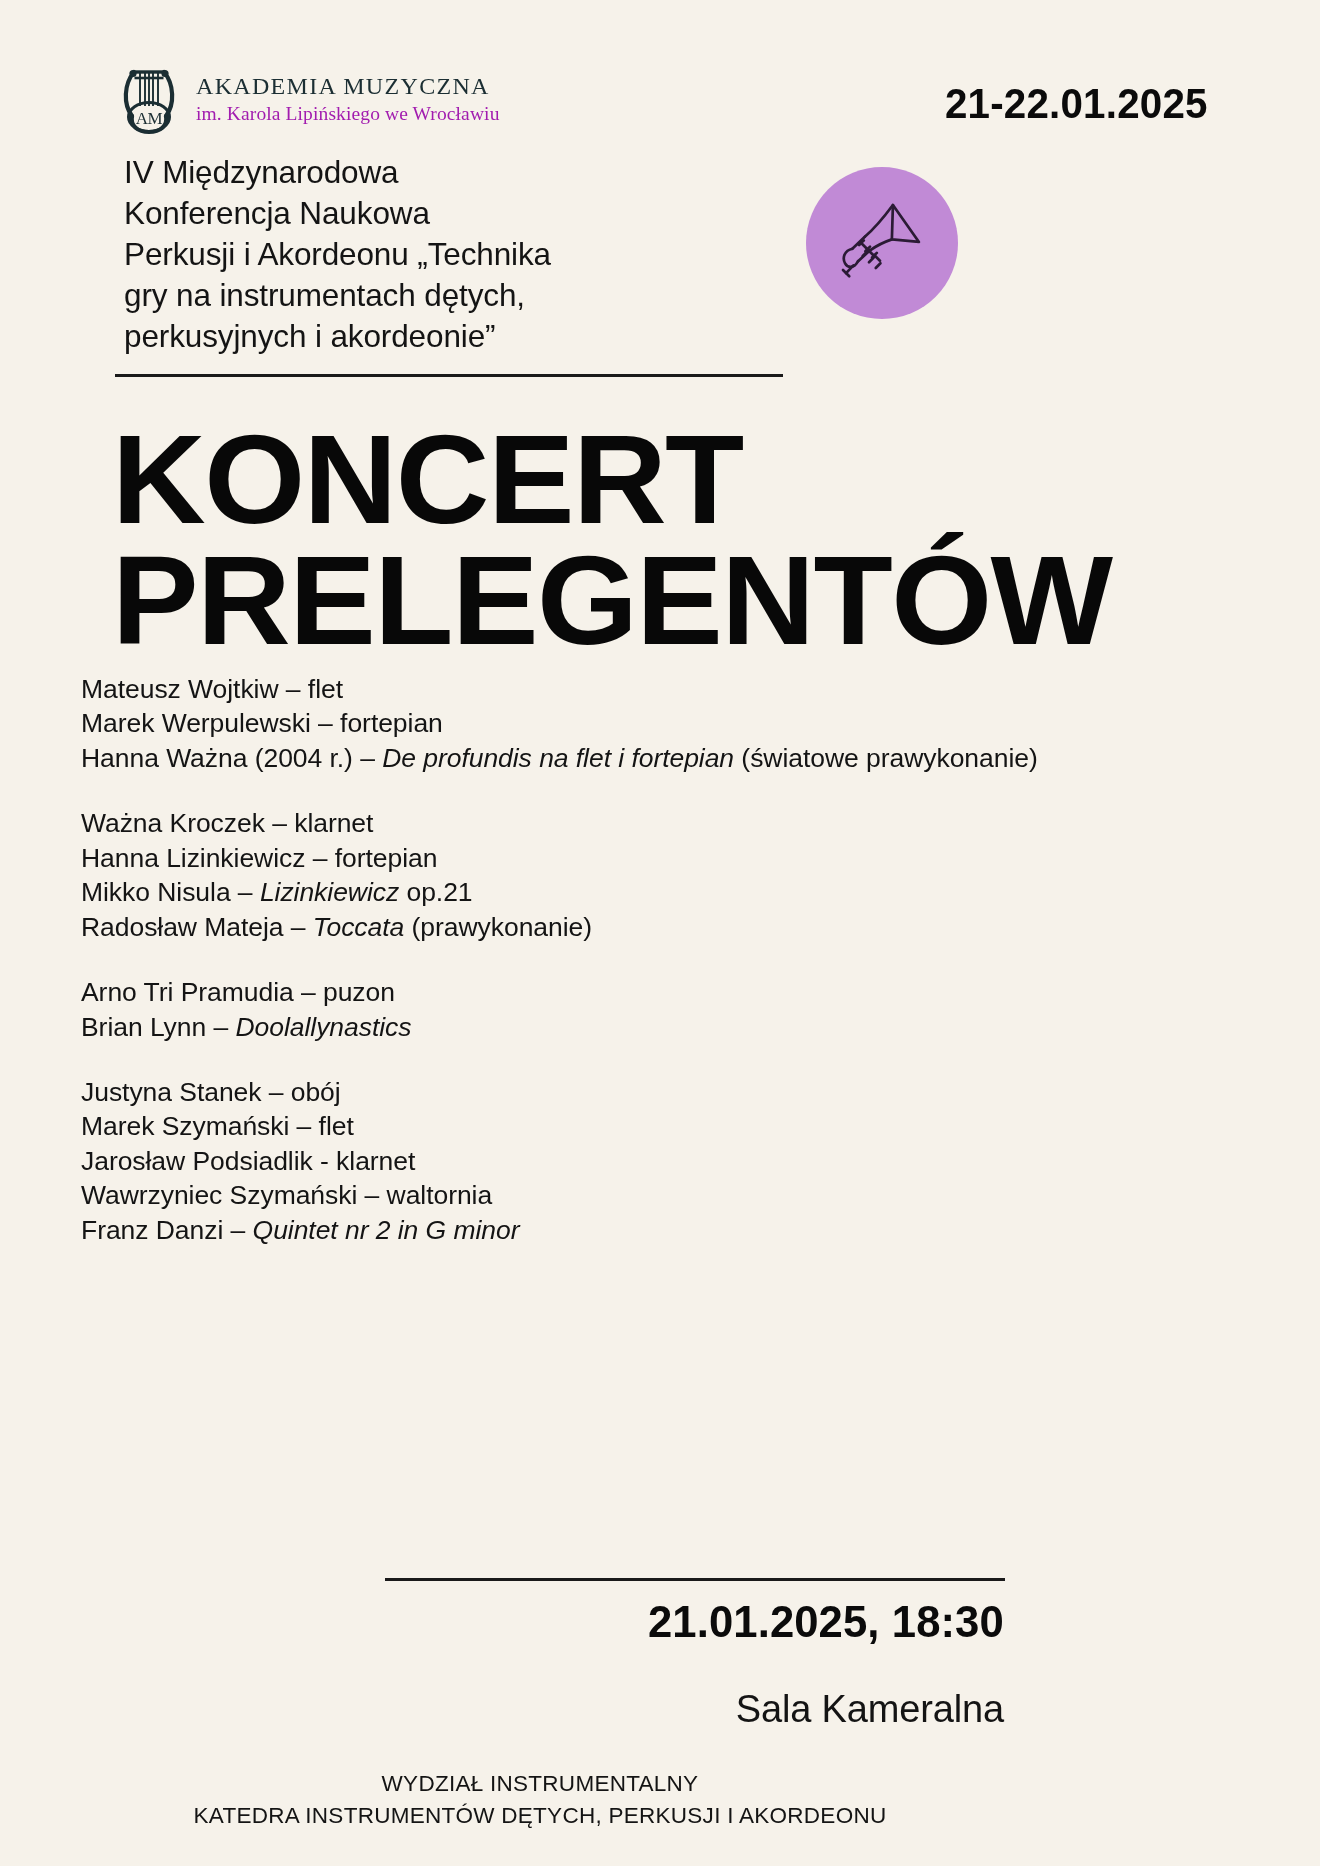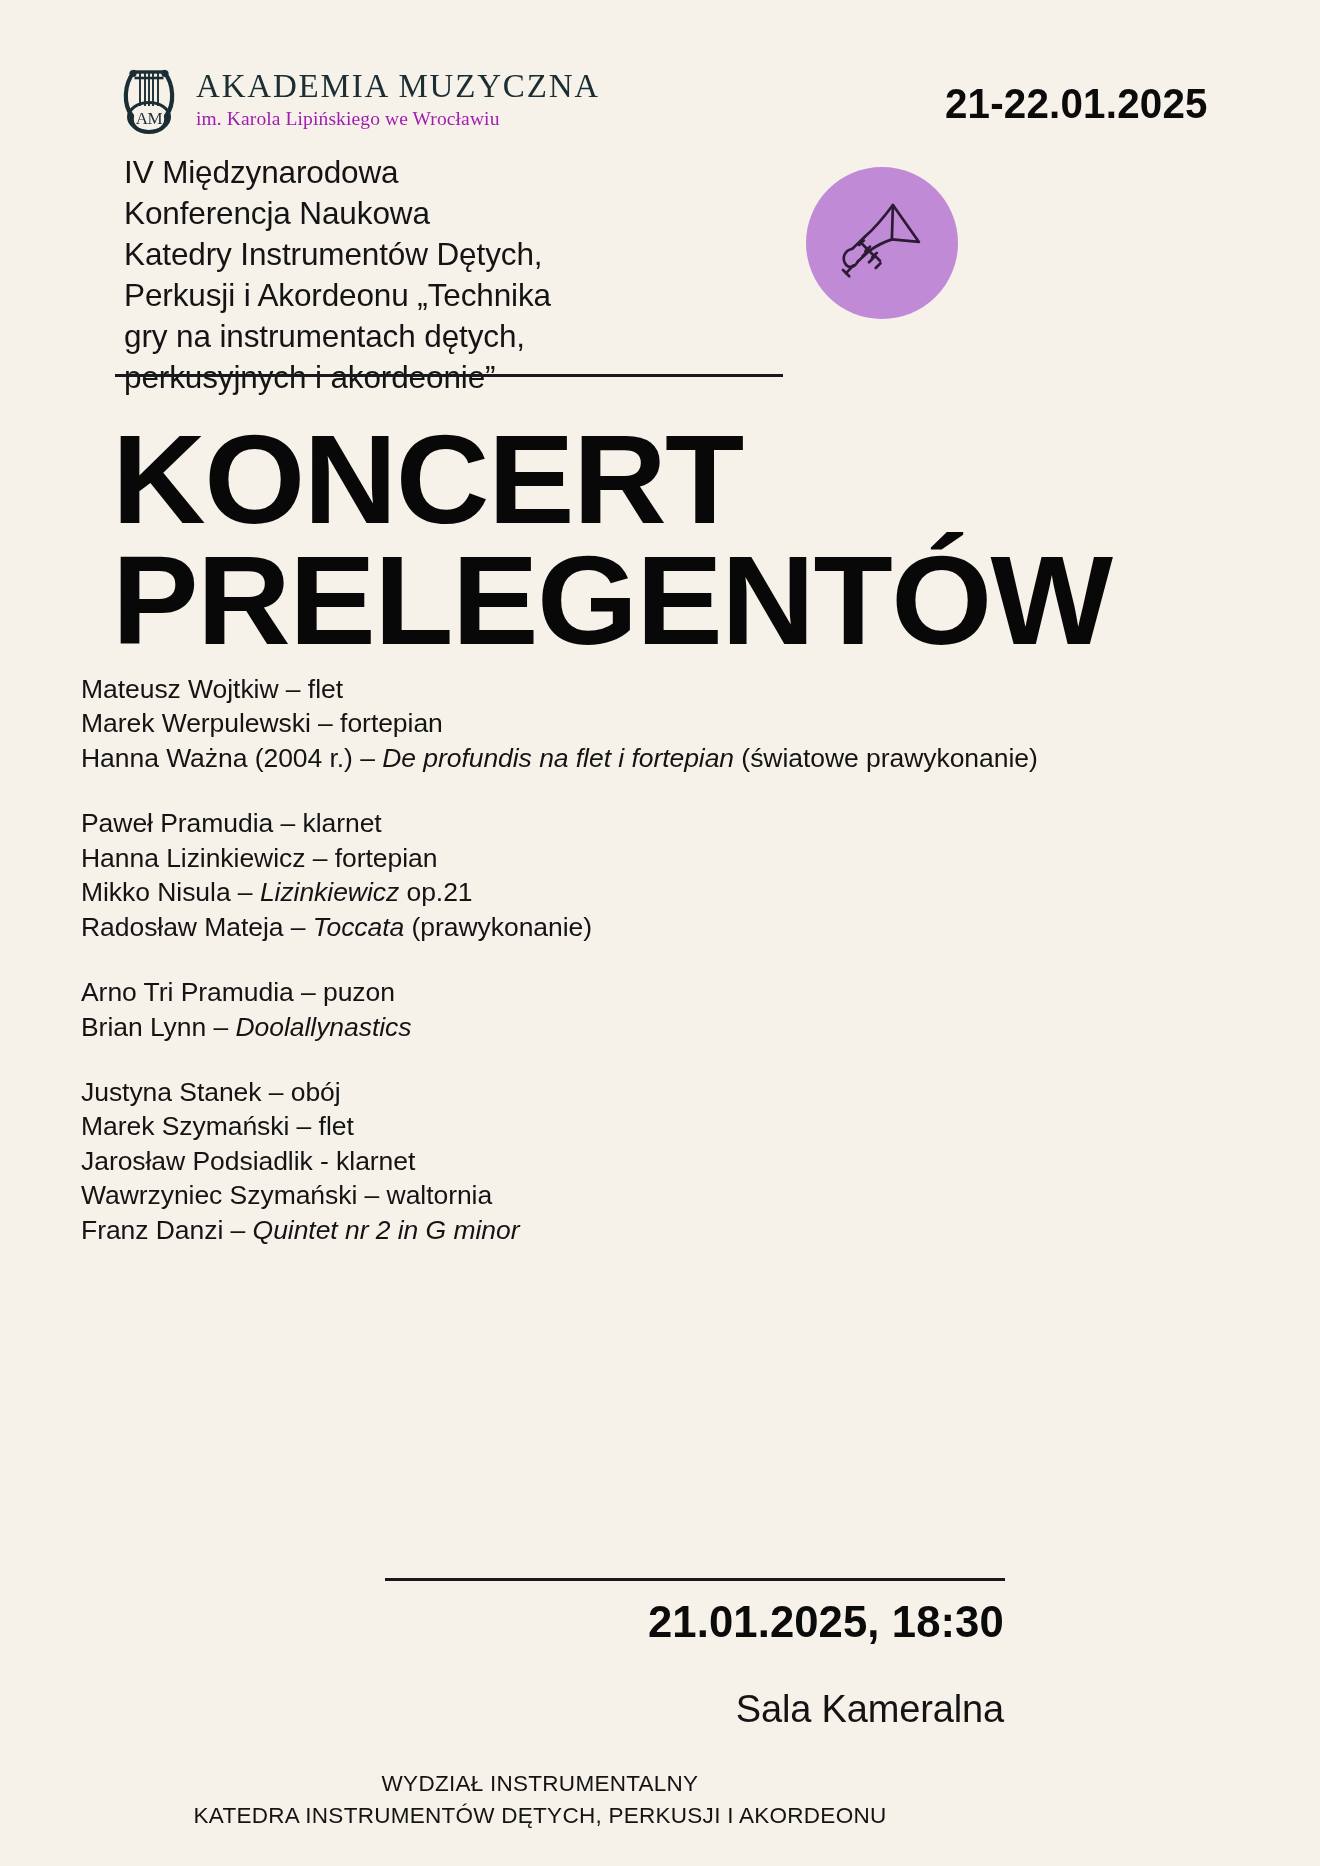--- a/index.html
+++ b/index.html
@@ -41,21 +41,21 @@
     flex: none;
   }
   .brand-text {
     display: flex;
     flex-direction: column;
     justify-content: center;
     padding-top: 4px;
   }
   .brand-line1 {
     font-family: "Liberation Serif", serif;
-    font-size: 33px;
+    font-size: 24px;
     letter-spacing: 0.055em;
     color: #1b2e33;
     line-height: 1.12;
     white-space: nowrap;
   }
   .brand-line2 {
     font-family: "Liberation Serif", serif;
     font-size: 19.5px;
     letter-spacing: 0.006em;
     color: #a21caf;
@@ -238,21 +238,20 @@
         <div class="brand-line2">im. Karola Lipińskiego we Wrocławiu</div>
       </div>
     </div>
 
     <div class="top-date">21-22.01.2025</div>
   </div>
 
   <div class="conf-title">
     <span class="ln">IV Międzynarodowa</span>
     <span class="ln">Konferencja Naukowa</span>
-    <span class="ln">Katedry Instrumentów Dętych,</span>
     <span class="ln">Perkusji i Akordeonu „Technika</span>
     <span class="ln">gry na instrumentach dętych,</span>
     <span class="ln">perkusyjnych i akordeonie”</span>
   </div>
 
   <div class="rule-top"></div>
 
   <div class="badge">
     <svg viewBox="0 0 100 100" aria-hidden="true">
       <g fill="none" stroke="#2b1b35" stroke-width="2.6" stroke-linecap="round" stroke-linejoin="round">
@@ -289,21 +288,21 @@
 
   <div class="programme">
 
     <div class="prog-block">
       <span class="prog-line"><span>Mateusz Wojtkiw –  flet</span><em></em><span></span></span>
       <span class="prog-line"><span>Marek Werpulewski –  fortepian</span><em></em><span></span></span>
       <span class="prog-line"><span>Hanna Ważna (2004 r.) – </span><em>De profundis na flet i fortepian</em><span> (światowe prawykonanie)</span></span>
     </div>
 
     <div class="prog-block">
-      <span class="prog-line"><span>Paweł Pramudia – klarnet</span><em></em><span></span></span>
+      <span class="prog-line"><span>Ważna Kroczek – klarnet</span><em></em><span></span></span>
       <span class="prog-line"><span>Hanna Lizinkiewicz – fortepian</span><em></em><span></span></span>
       <span class="prog-line"><span>Mikko Nisula – </span><em>Lizinkiewicz</em><span> op.21</span></span>
       <span class="prog-line"><span>Radosław Mateja – </span><em>Toccata</em><span> (prawykonanie)</span></span>
     </div>
 
     <div class="prog-block">
       <span class="prog-line"><span>Arno Tri Pramudia – puzon</span><em></em><span></span></span>
       <span class="prog-line"><span>Brian Lynn – </span><em>Doolallynastics</em><span></span></span>
     </div>
 

